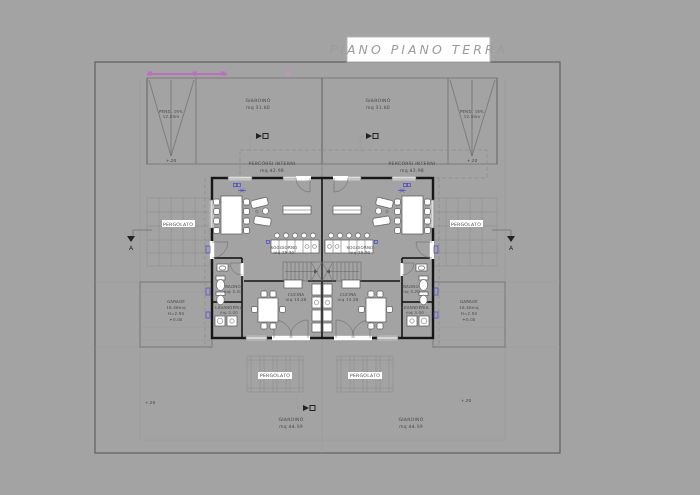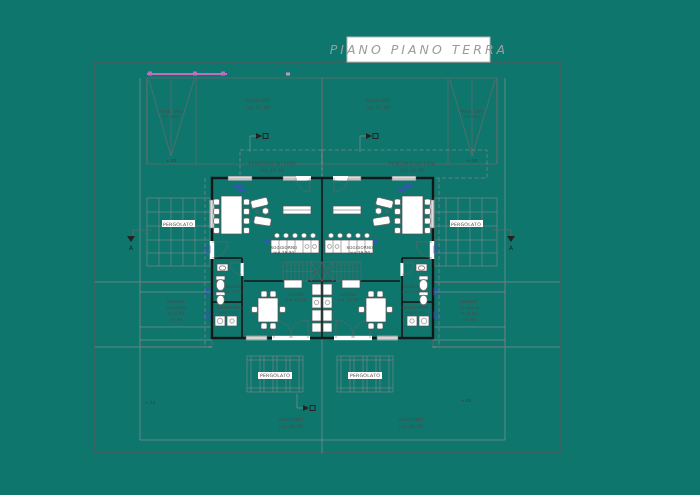--- a/index.html
+++ b/index.html
@@ -1,16 +1,16 @@
 <!DOCTYPE html>
 <html><head>
 <meta charset="utf-8">
 <style>
   html,body{margin:0;padding:0;background:#ffffff;}
-  .page{width:700px;height:495px;background:#0f766e;position:relative;overflow:hidden;
+  .page{width:700px;height:495px;background:#a3a3a3;position:relative;overflow:hidden;
         font-family:"DejaVu Sans",sans-serif;}
   svg{display:block;}
   text{font-family:"DejaVu Sans",sans-serif;}
   .title-t{font-style:italic;font-size:12.5px;fill:#9c9c9c;letter-spacing:3px;text-anchor:middle;}
   .lbl{font-size:4.6px;fill:#4a4a4a;text-anchor:middle;letter-spacing:.25px;}
   .lbl-sm{font-size:4px;fill:#4a4a4a;text-anchor:middle;letter-spacing:.2px;}
   .lbl-lv{font-size:4.2px;fill:#3a3a3a;text-anchor:middle;}
   .sec-a{font-size:6px;fill:#222;text-anchor:middle;}
   .thin{stroke:#6b6b6b;stroke-width:.7;fill:none;}
   .hair{stroke:#9a9a9a;stroke-width:.55;fill:none;}

